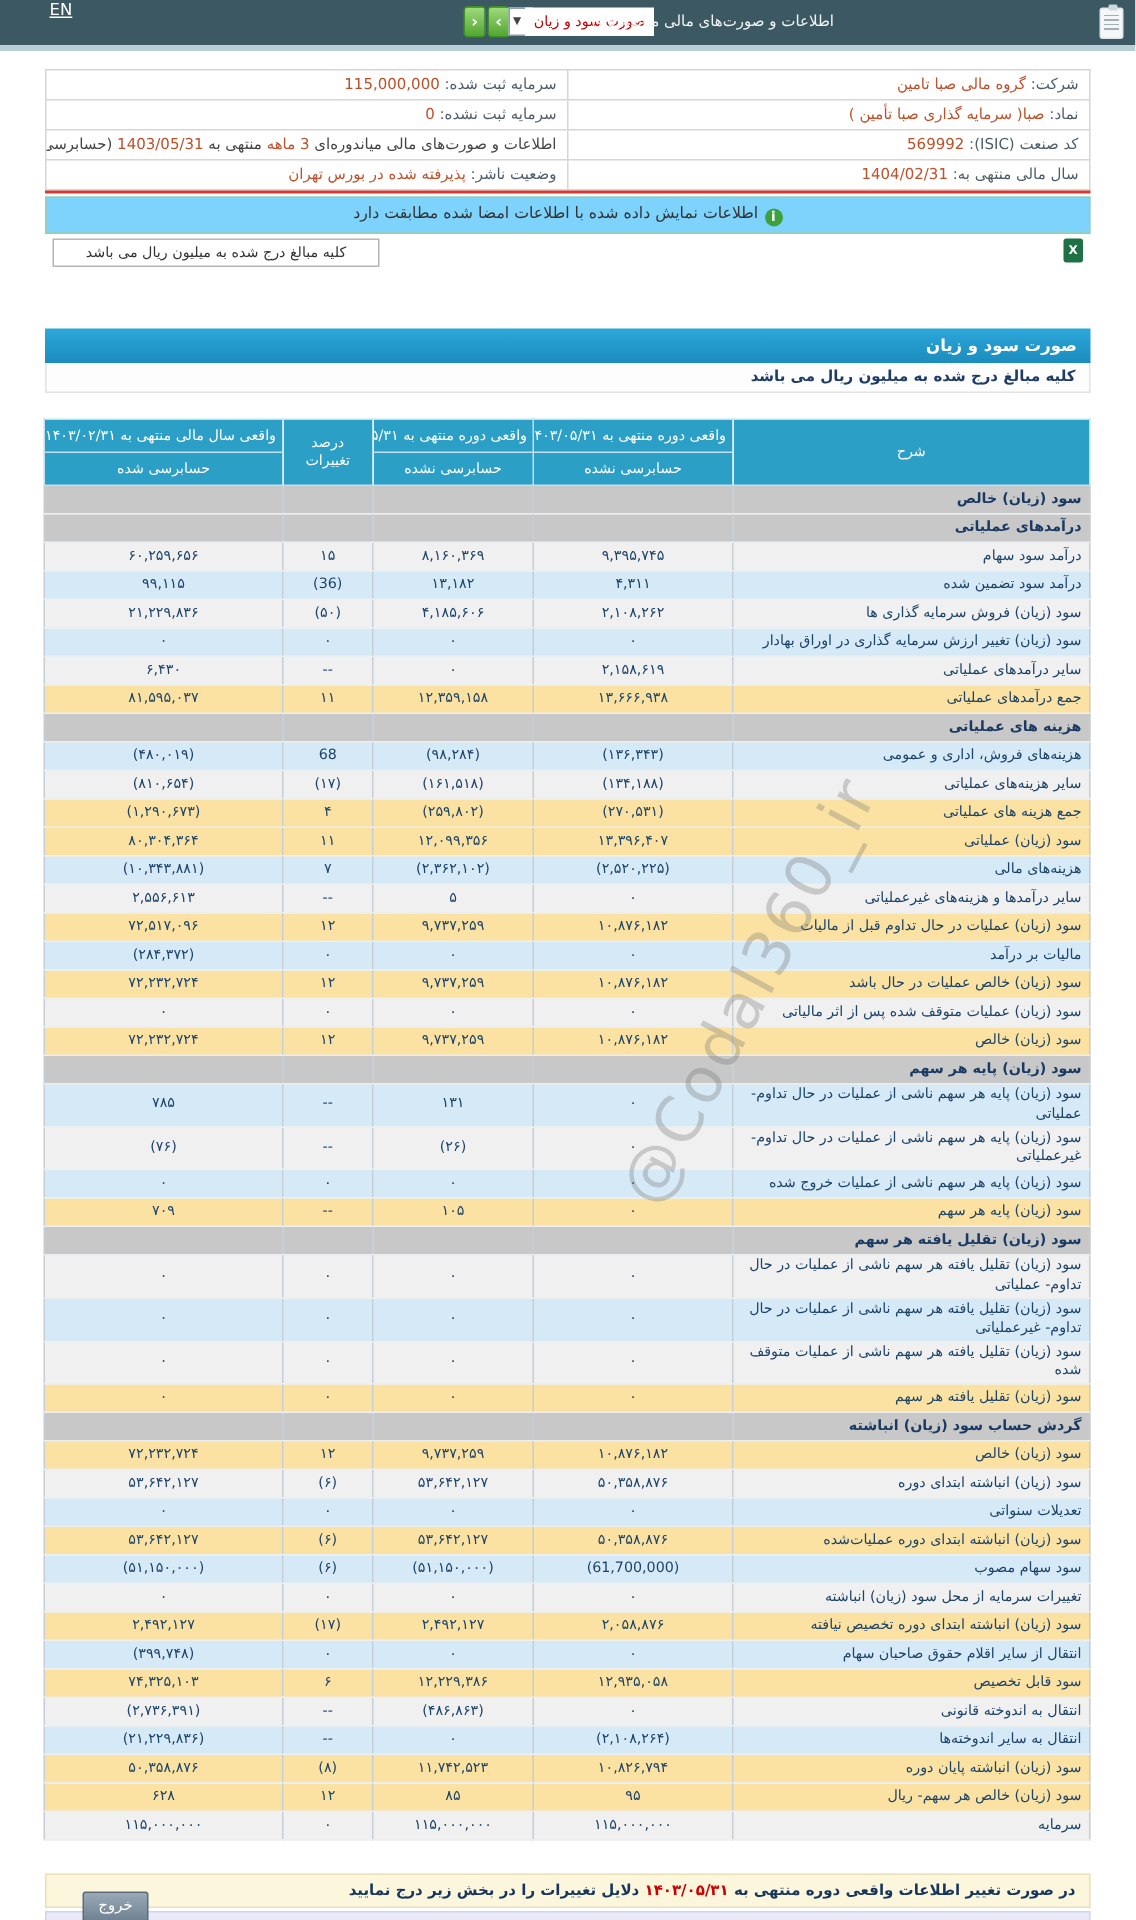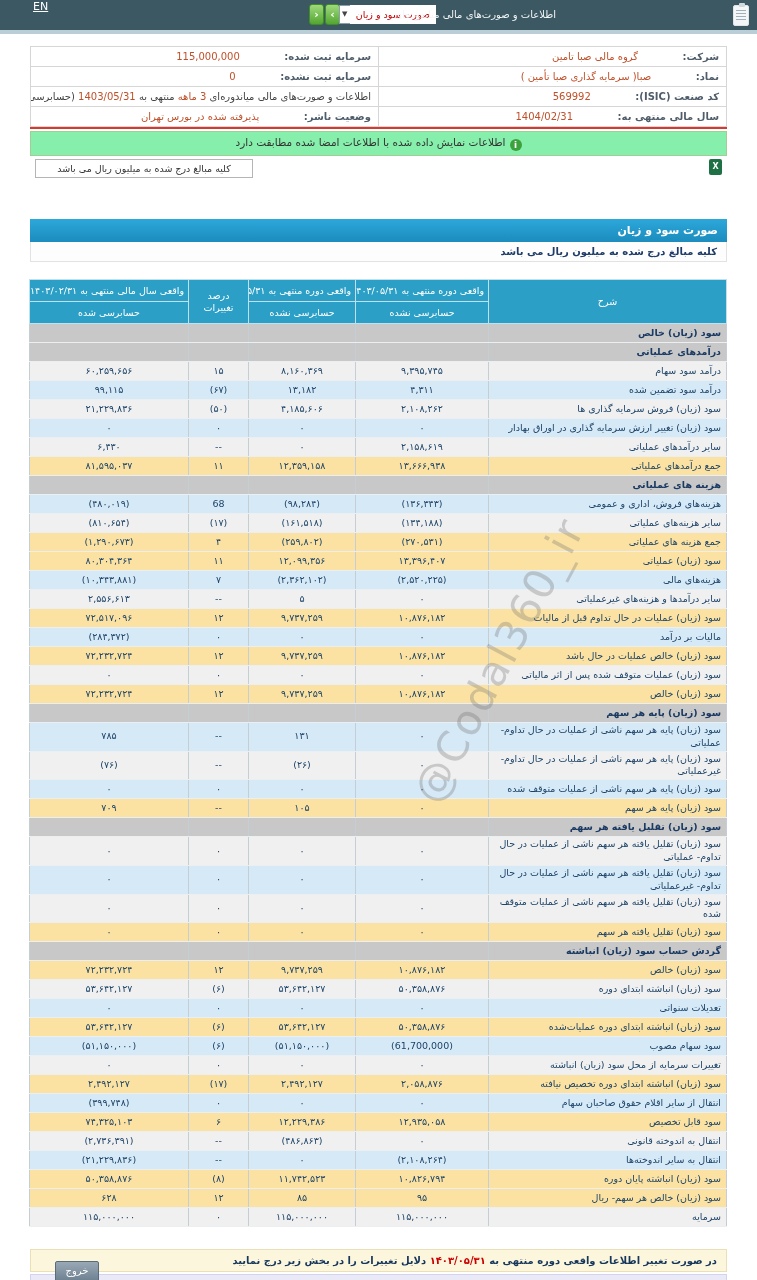--- a/index.html
+++ b/index.html
@@ -19,24 +19,24 @@
   .select-stub span{position:absolute;left:2px;top:4px;font-size:7px;color:#444;}
   .nav-btn{position:absolute;top:4px;width:15px;height:21px;border:1px solid #3f8e27;border-radius:3px;
      background:linear-gradient(#9fd97c,#53a631);color:#fff;font-size:11px;font-weight:bold;
      text-align:center;line-height:20px;cursor:pointer;box-sizing:border-box;}
   .lightstrip{height:4px;background:#b9ced6;}
   .content{margin:0 30px;position:relative;width:697px;}
   
   .info-table{width:100%;border-collapse:collapse;margin-top:12px;table-layout:fixed;}
   .info-table td{border:1px solid #d6d6d6;font-size:10px;color:#444;padding:3px 7px;height:13px;
      white-space:nowrap;overflow:hidden;}
-  .ilabel{color:#4f5d6b;font-weight:bold;padding-left:41px;}
+  .ilabel{color:#4f5d6b;font-weight:normal;}
   .ival{color:#c0502a;}
   .redline{height:2px;background:#d43a2f;}
-  .notice{margin-top:2px;background:#86efac;border:1px solid #a6cc96;text-align:center;
+  .notice{margin-top:2px;background:#7dd3fc;border:1px solid #a6cc96;text-align:center;
      font-size:10.5px;color:#333;padding:4px 0;position:relative;}
   .info-ic{display:inline-block;width:12px;height:12px;border-radius:50%;background:#3da23d;color:#fff;
      font-size:9px;line-height:12px;text-align:center;font-weight:bold;vertical-align:-2px;margin-left:4px;}
   .unit-row{margin-top:3px;height:19px;position:relative;}
   .unit-box{position:absolute;left:5px;top:0;width:216px;height:17px;border:1px solid #b5b5b5;background:#fff;
      font-size:9.5px;color:#333;text-align:center;line-height:17px;}
   .excel-icon{position:absolute;right:5px;top:0;width:13px;height:16px;background:#1e7145;border-radius:2px;
      color:#fff;font-size:8px;font-weight:bold;text-align:center;line-height:16px;cursor:pointer;}
   
   .stmt-title{margin-top:41px;background:linear-gradient(#2da7da,#1b8cbd);color:#fff;font-weight:bold;
@@ -166,21 +166,21 @@
           <td class="lbl">درآمد سود سهام</td>
           <td class="num"><bdo dir="ltr">۹,۳۹۵,۷۴۵</bdo></td>
           <td class="num"><bdo dir="ltr">۸,۱۶۰,۳۶۹</bdo></td>
           <td class="num"><bdo dir="ltr">۱۵</bdo></td>
           <td class="num"><bdo dir="ltr">۶۰,۲۵۹,۶۵۶</bdo></td>
         </tr>
         <tr class="blue">
           <td class="lbl">درآمد سود تضمین شده</td>
           <td class="num"><bdo dir="ltr">۴,۳۱۱</bdo></td>
           <td class="num"><bdo dir="ltr">۱۳,۱۸۲</bdo></td>
-          <td class="num neg"><bdo dir="ltr">(۶۷)</bdo></td>
+          <td class="num neg"><bdo dir="ltr">(36)</bdo></td>
           <td class="num"><bdo dir="ltr">۹۹,۱۱۵</bdo></td>
         </tr>
         <tr class="white">
           <td class="lbl">سود (زیان) فروش سرمایه گذاری ها</td>
           <td class="num"><bdo dir="ltr">۲,۱۰۸,۲۶۲</bdo></td>
           <td class="num"><bdo dir="ltr">۴,۱۸۵,۶۰۶</bdo></td>
           <td class="num neg"><bdo dir="ltr">(۵۰)</bdo></td>
           <td class="num"><bdo dir="ltr">۲۱,۲۲۹,۸۳۶</bdo></td>
         </tr>
         <tr class="blue">
@@ -303,21 +303,21 @@
           <td class="num"><bdo dir="ltr">۷۸۵</bdo></td>
         </tr>
         <tr class="white">
           <td class="lbl">سود (زیان) پایه هر سهم ناشی از عملیات در حال تداوم- غیرعملیاتی</td>
           <td class="num"><bdo dir="ltr">۰</bdo></td>
           <td class="num neg"><bdo dir="ltr">(۲۶)</bdo></td>
           <td class="num"><bdo dir="ltr">--</bdo></td>
           <td class="num neg"><bdo dir="ltr">(۷۶)</bdo></td>
         </tr>
         <tr class="blue">
-          <td class="lbl">سود (زیان) پایه هر سهم ناشی از عملیات متوقف شده</td>
+          <td class="lbl">سود (زیان) پایه هر سهم ناشی از عملیات خروج شده</td>
           <td class="num"><bdo dir="ltr">۰</bdo></td>
           <td class="num"><bdo dir="ltr">۰</bdo></td>
           <td class="num"><bdo dir="ltr">۰</bdo></td>
           <td class="num"><bdo dir="ltr">۰</bdo></td>
         </tr>
         <tr class="amber">
           <td class="lbl">سود (زیان) پایه هر سهم</td>
           <td class="num"><bdo dir="ltr">۰</bdo></td>
           <td class="num"><bdo dir="ltr">۱۰۵</bdo></td>
           <td class="num"><bdo dir="ltr">--</bdo></td>

